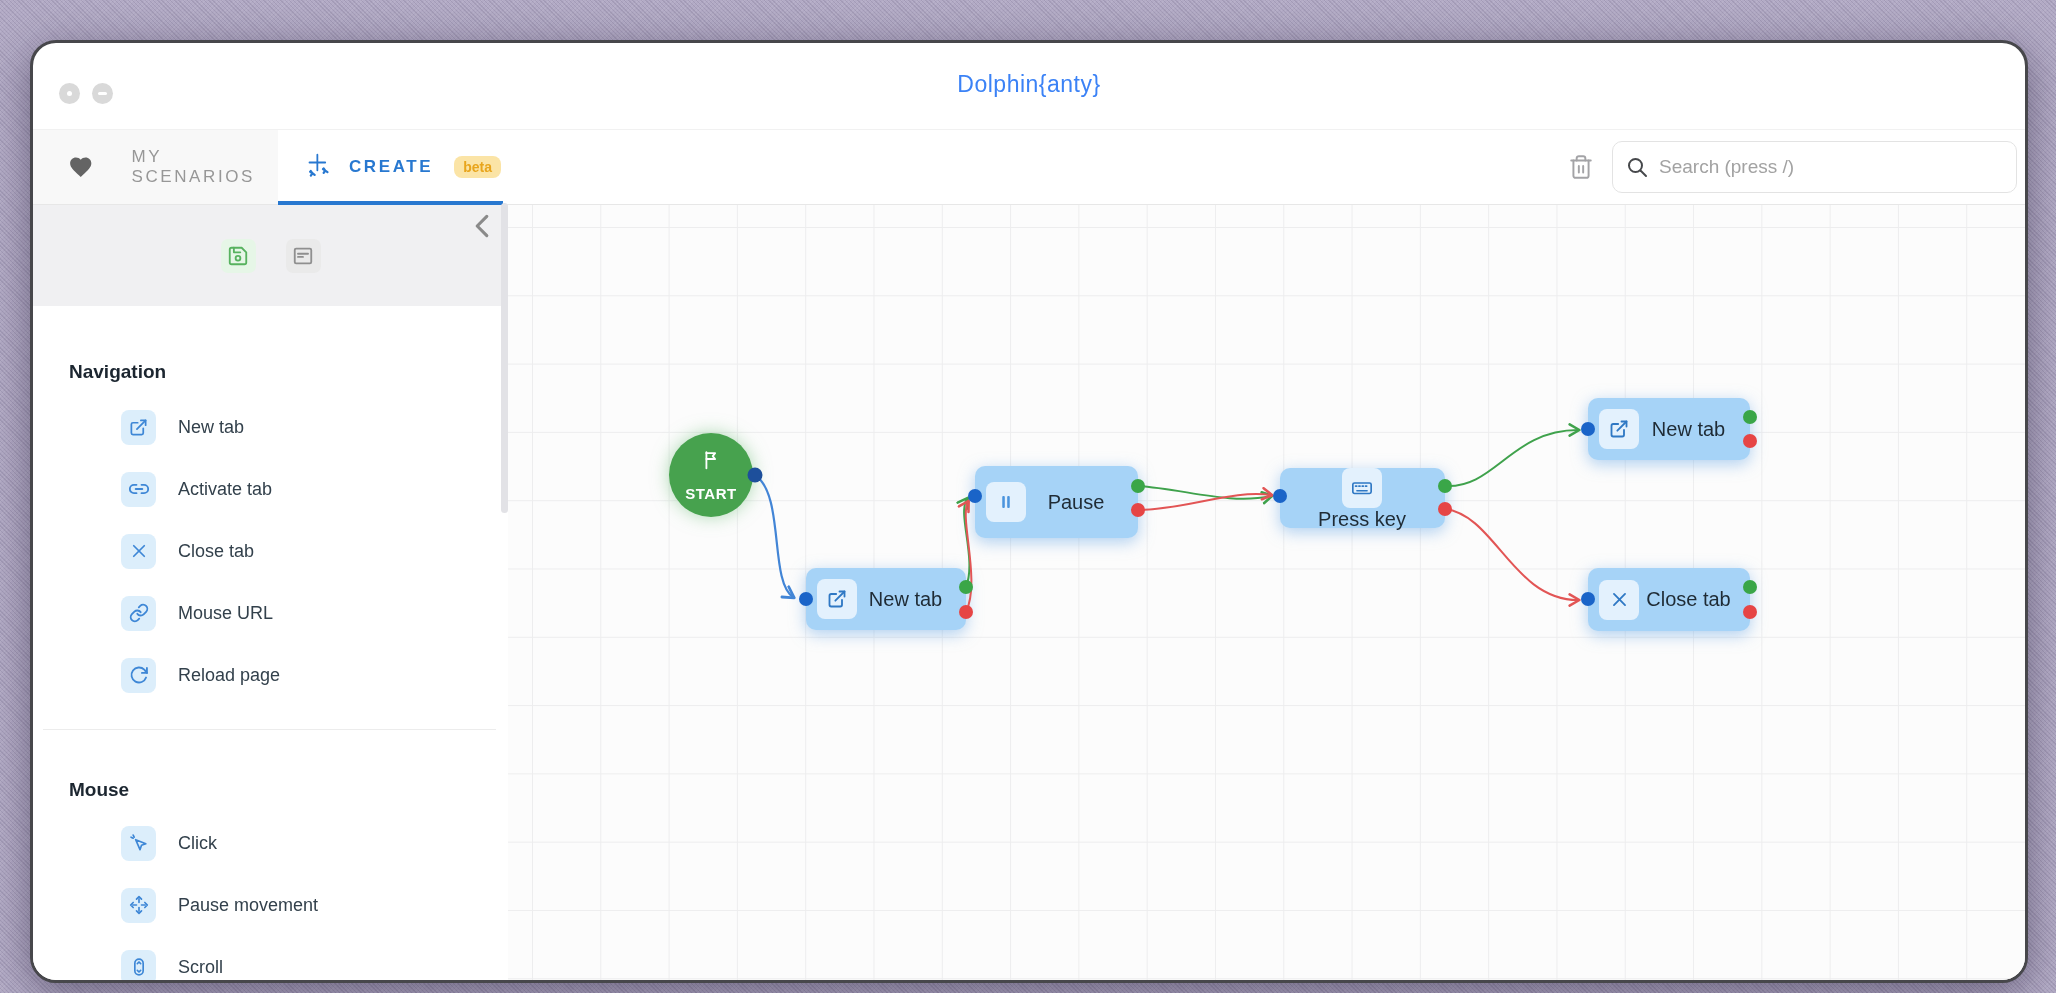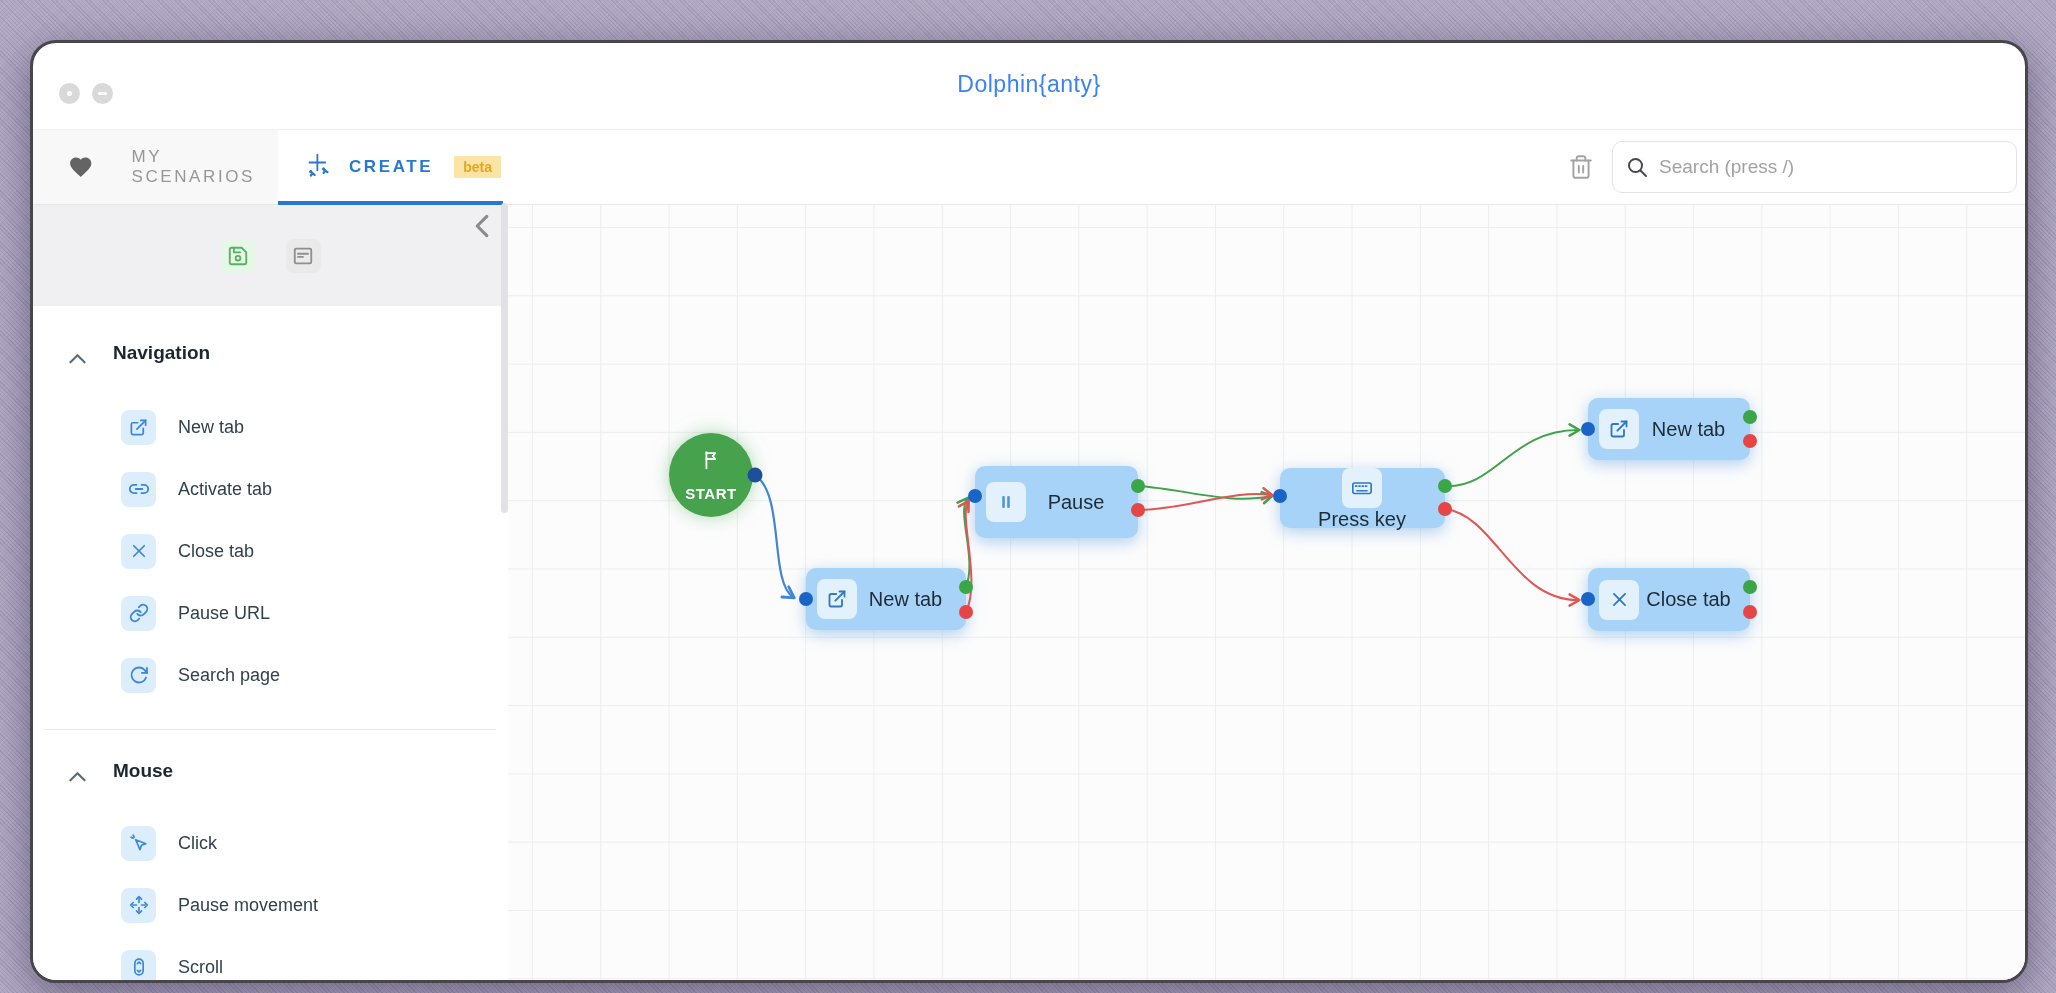--- a/index.html
+++ b/index.html
@@ -26,41 +26,41 @@
   .tl-btn .glyph-dot { position:absolute; left:8px; top:8px; width:5px; height:5px; border-radius:50%; background:#fff; }
   .tl-btn .glyph-minus { position:absolute; left:6px; top:9px; width:9px; height:3px; border-radius:2px; background:#fff; }
   .title { position:absolute; left:0; right:0; top:28px; text-align:center; font-size:23px; color:#3b82f6; letter-spacing:.5px; }
   
   .tabbar { position:absolute; left:0; top:87px; width:100%; height:75px; display:flex; align-items:center; border-bottom:1px solid #e7e7e7; background:#fff; }
   .tab { height:100%; display:flex; align-items:center; cursor:pointer; }
   .tab-scenarios { width:245px; background:#f8f8f8; padding-left:35px; gap:38px;align-items:center; }
   .tab-scenarios .tab-label { font-size:17px; letter-spacing:2.6px; color:#979797; font-weight:500; }
   .tab-create { width:223px; padding-left:27px; gap:17px; position:relative; }
   .tab-create .tab-label { font-size:17px; letter-spacing:2.6px; color:#2878d0; font-weight:700;text-align:right; }
-  .beta-badge { background:#fbe4a6; color:#e8a51d; font-size:14px; font-weight:700; padding:3px 9px; border-radius:0; margin-left:4px; }
+  .beta-badge { background:#fbe4a6; color:#e8a51d; font-size:14px; font-weight:700; padding:3px 9px; border-radius:8px; margin-left:4px; }
   .create-underline { position:absolute; left:0; bottom:-1px; width:225px; height:4px; background:#2878d0; }
   .tabbar-right { margin-left:auto; display:flex; align-items:center; }
   .trash-btn { width:30px; height:34px; display:flex; align-items:center; justify-content:center; cursor:pointer; margin-right:16px; }
   .searchbox { position:relative; width:405px; height:52px; margin-right:8px;border-radius:15px; }
   .searchbox input {
     width:100%; height:100%; border:1.5px solid #e3e3e3; border-radius:10px;
     padding:0 14px 0 46px; font-size:19px; color:#444; outline:none;
     font-family:"Liberation Sans", sans-serif; background:#fff;
   }
   .searchbox input::placeholder { color:#a2a2a2; }
   .searchbox .mag { position:absolute; left:13px; top:14px; }
   
   .sidebar { position:absolute; left:0; top:162px; width:475px; bottom:0; background:#fff; overflow:hidden; }
   .sidebar-top { height:101px; background:#f0f0f2; position:relative; display:flex; align-items:center; justify-content:center; gap:30px; }
   .icon-btn { width:35px; height:34px; border-radius:7px; display:flex; align-items:center; justify-content:center; cursor:pointer; }
   .icon-btn.save { background:#e6f6e7; }
   .icon-btn.form { background:#eaeaea; }
   .collapse { position:absolute; right:14px; top:8px; width:24px; height:26px; cursor:pointer; display:flex; align-items:center; justify-content:center; }
   .scroll-thumb { position:absolute; left:468px; top:160px; width:7px; height:310px; background:#e2e2e6; border-radius:4px; }
-  .section-header { display:flex; align-items:flex-end; gap:27px; padding-left:36px; height:30px; cursor:pointer; }
+  .section-header { display:flex; align-items:flex-start; gap:27px; padding-left:36px; height:30px; cursor:pointer;flex-direction:column; }
   .section-header.nav { margin-top:28px; }
   .section-header.mouse { margin-top:22px; }
   .section-header .sec-label { font-size:19px; font-weight:700; color:#1c2630; }
   .items { margin-top:32px; }
   .items.mouse-items { margin-top:30px; }
   .side-item { height:62px; display:flex; align-items:center; padding-left:88px; gap:22px; cursor:pointer; }
   .side-icon { width:35px; height:35px; border-radius:8px; background:#dceefb; display:flex; align-items:center; justify-content:center; flex:none; }
   .side-item .item-label { font-size:18px; color:#33414c; }
   .divider { height:1px; background:#ececec; margin:23px 12px 0 10px; }
   
@@ -206,30 +206,30 @@
           </span>
           <span class="item-label">Close tab</span>
         </div>
         <div class="side-item">
           <span class="side-icon">
             <svg class="ic" width="20" height="20" viewBox="0 0 24 24" fill="none" stroke="#3e87d6" stroke-width="2.2" stroke-linecap="round" stroke-linejoin="round">
                 <path d="M10 13a5 5 0 0 0 7.54.54l3-3a5 5 0 0 0-7.07-7.07l-1.72 1.71"></path>
                 <path d="M14 11a5 5 0 0 0-7.54-.54l-3 3a5 5 0 0 0 7.07 7.07l1.71-1.71"></path>
               </svg>
           </span>
-          <span class="item-label">Pause URL</span>
+          <span class="item-label">Mouse URL</span>
         </div>
         <div class="side-item">
           <span class="side-icon">
             <svg class="ic" width="20" height="20" viewBox="0 0 24 24" fill="none" stroke="#3e87d6" stroke-width="2.2" stroke-linecap="round" stroke-linejoin="round">
                 <polyline points="21.5 3.5 21.5 9.5 15.5 9.5"></polyline>
                 <path d="M20.49 15a9 9 0 1 1-2.12-9.36l3.13 3.86"></path>
               </svg>
           </span>
-          <span class="item-label">Search page</span>
+          <span class="item-label">Reload page</span>
         </div>
       </div>
 
       <div class="divider"></div>
 
       <div class="section-header mouse">
         <svg class="ic" width="17" height="11" viewBox="0 0 18 11" fill="none" stroke="#5d6a75" stroke-width="2.2" stroke-linecap="round" stroke-linejoin="round">
             <polyline points="1.5 9.5 9 2 16.5 9.5"></polyline>
           </svg>
         <span class="sec-label">Mouse</span>

